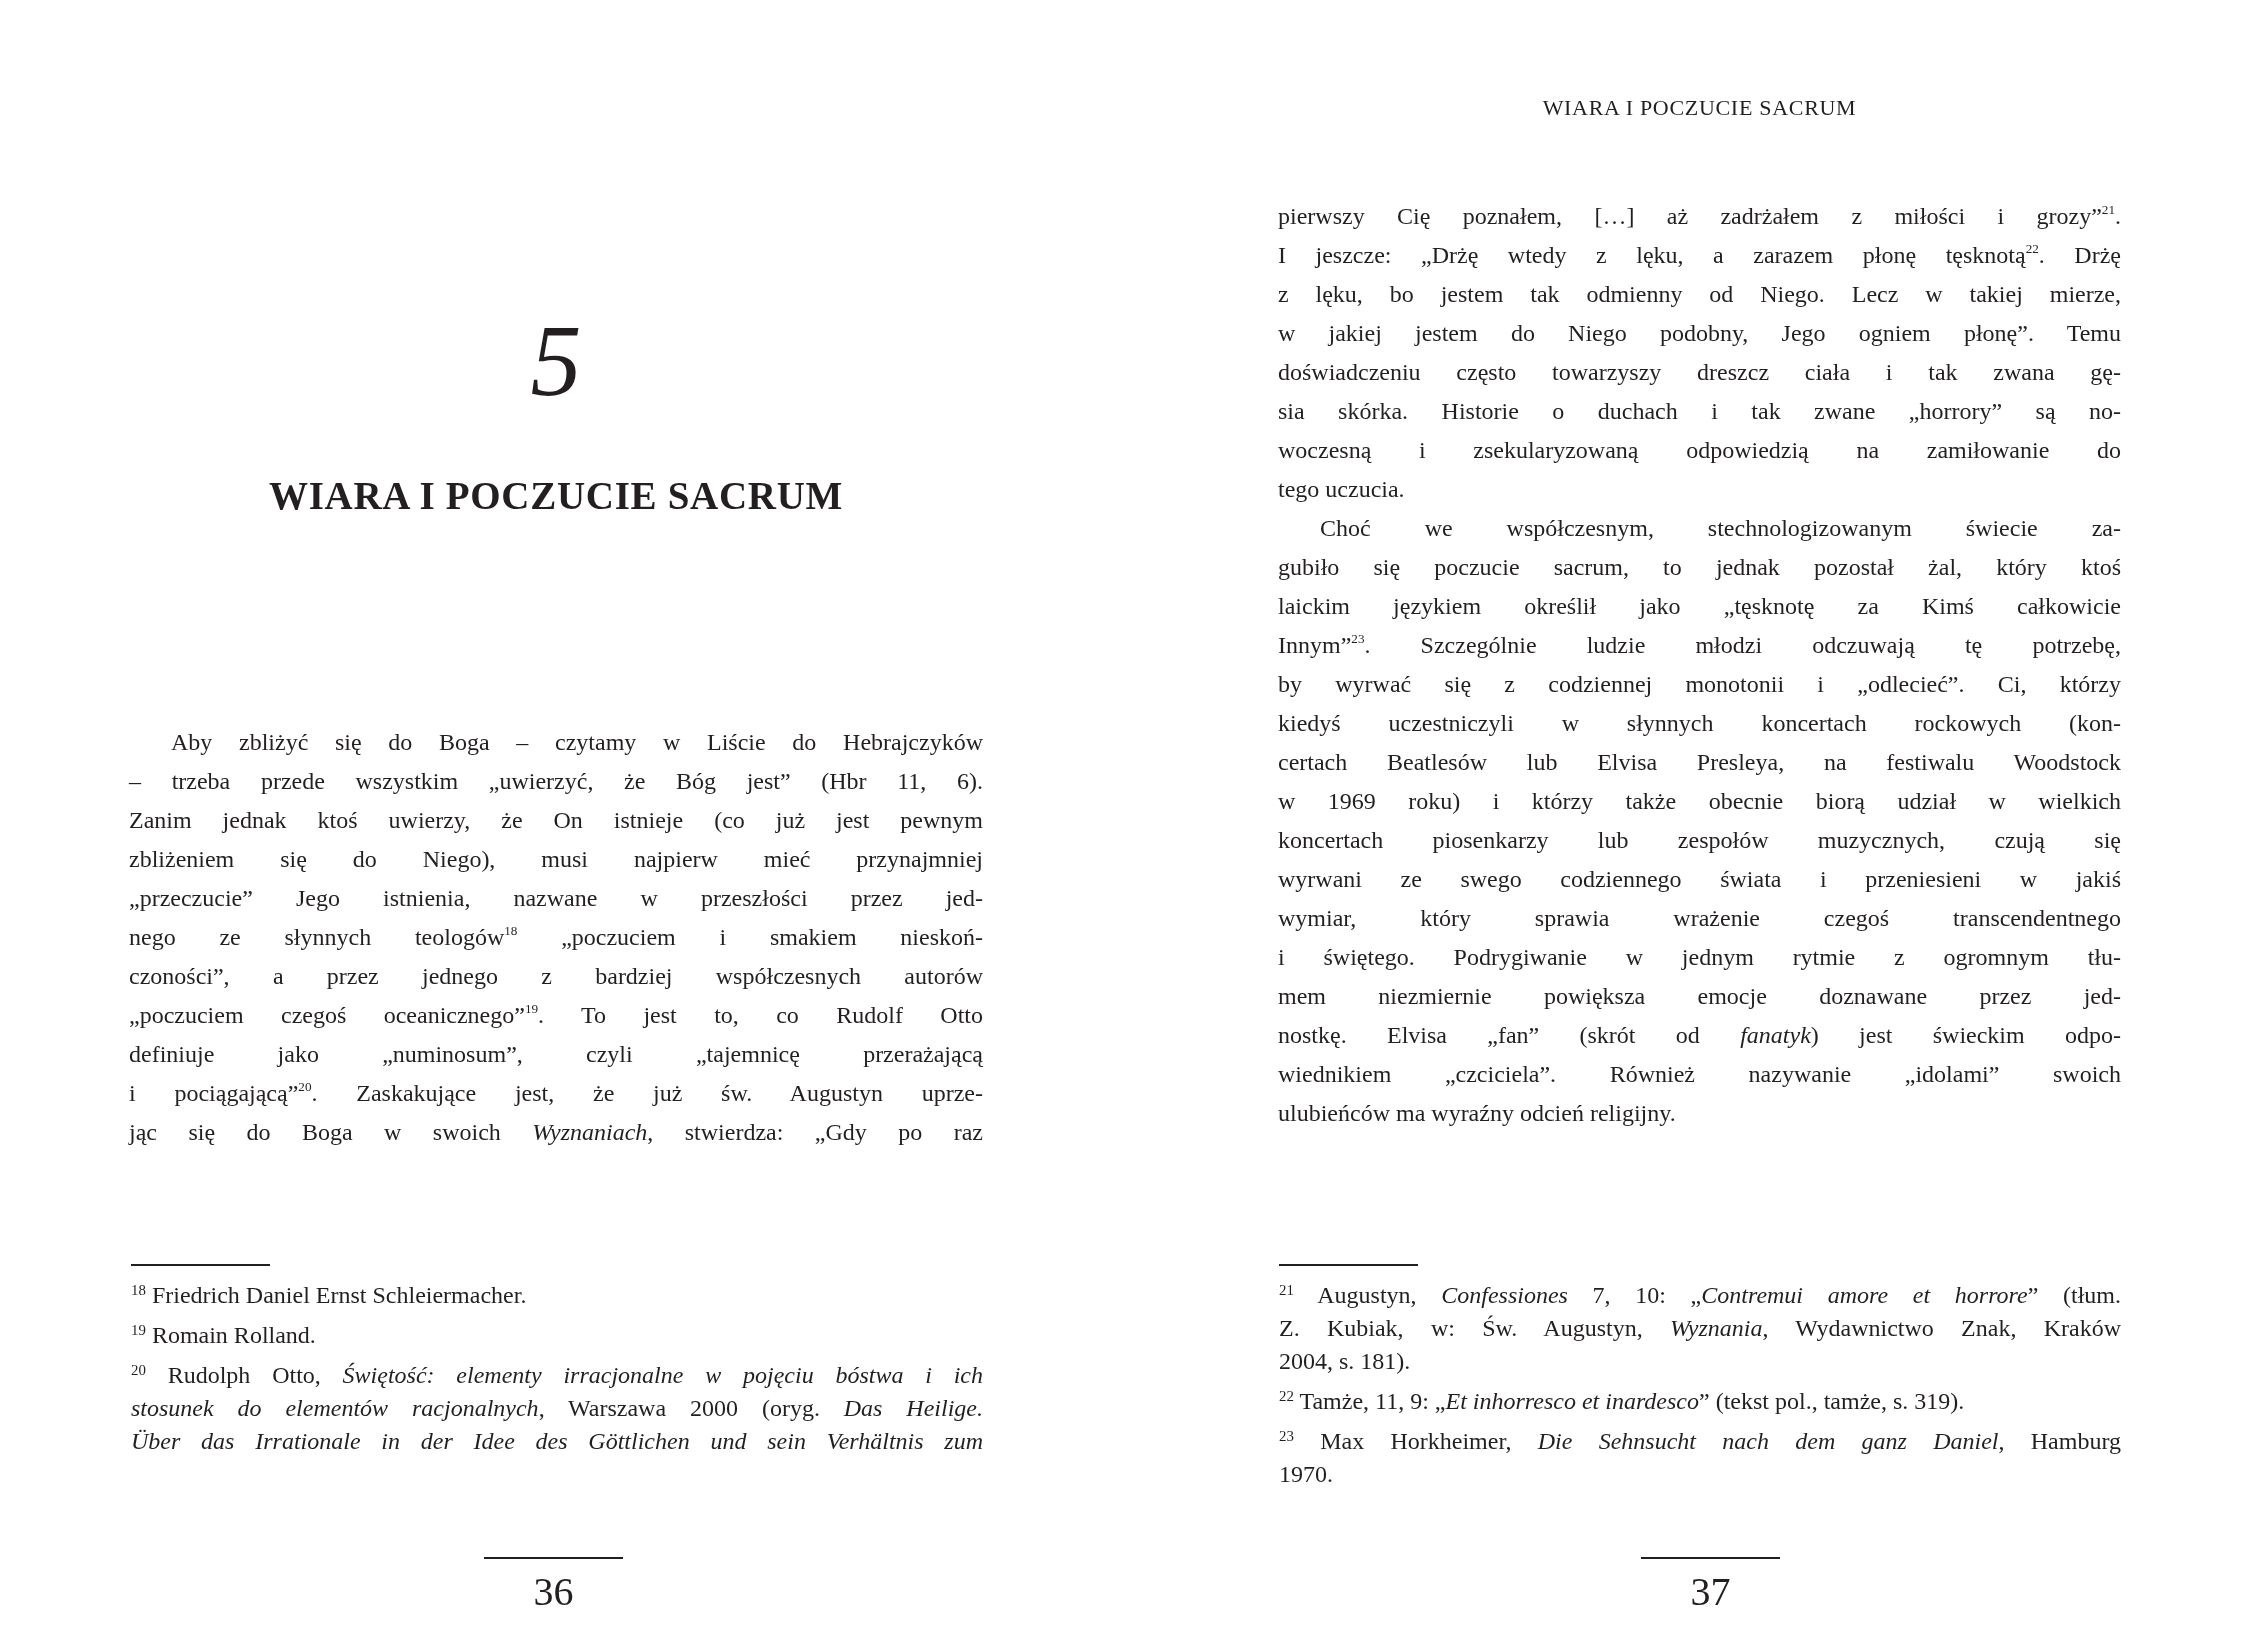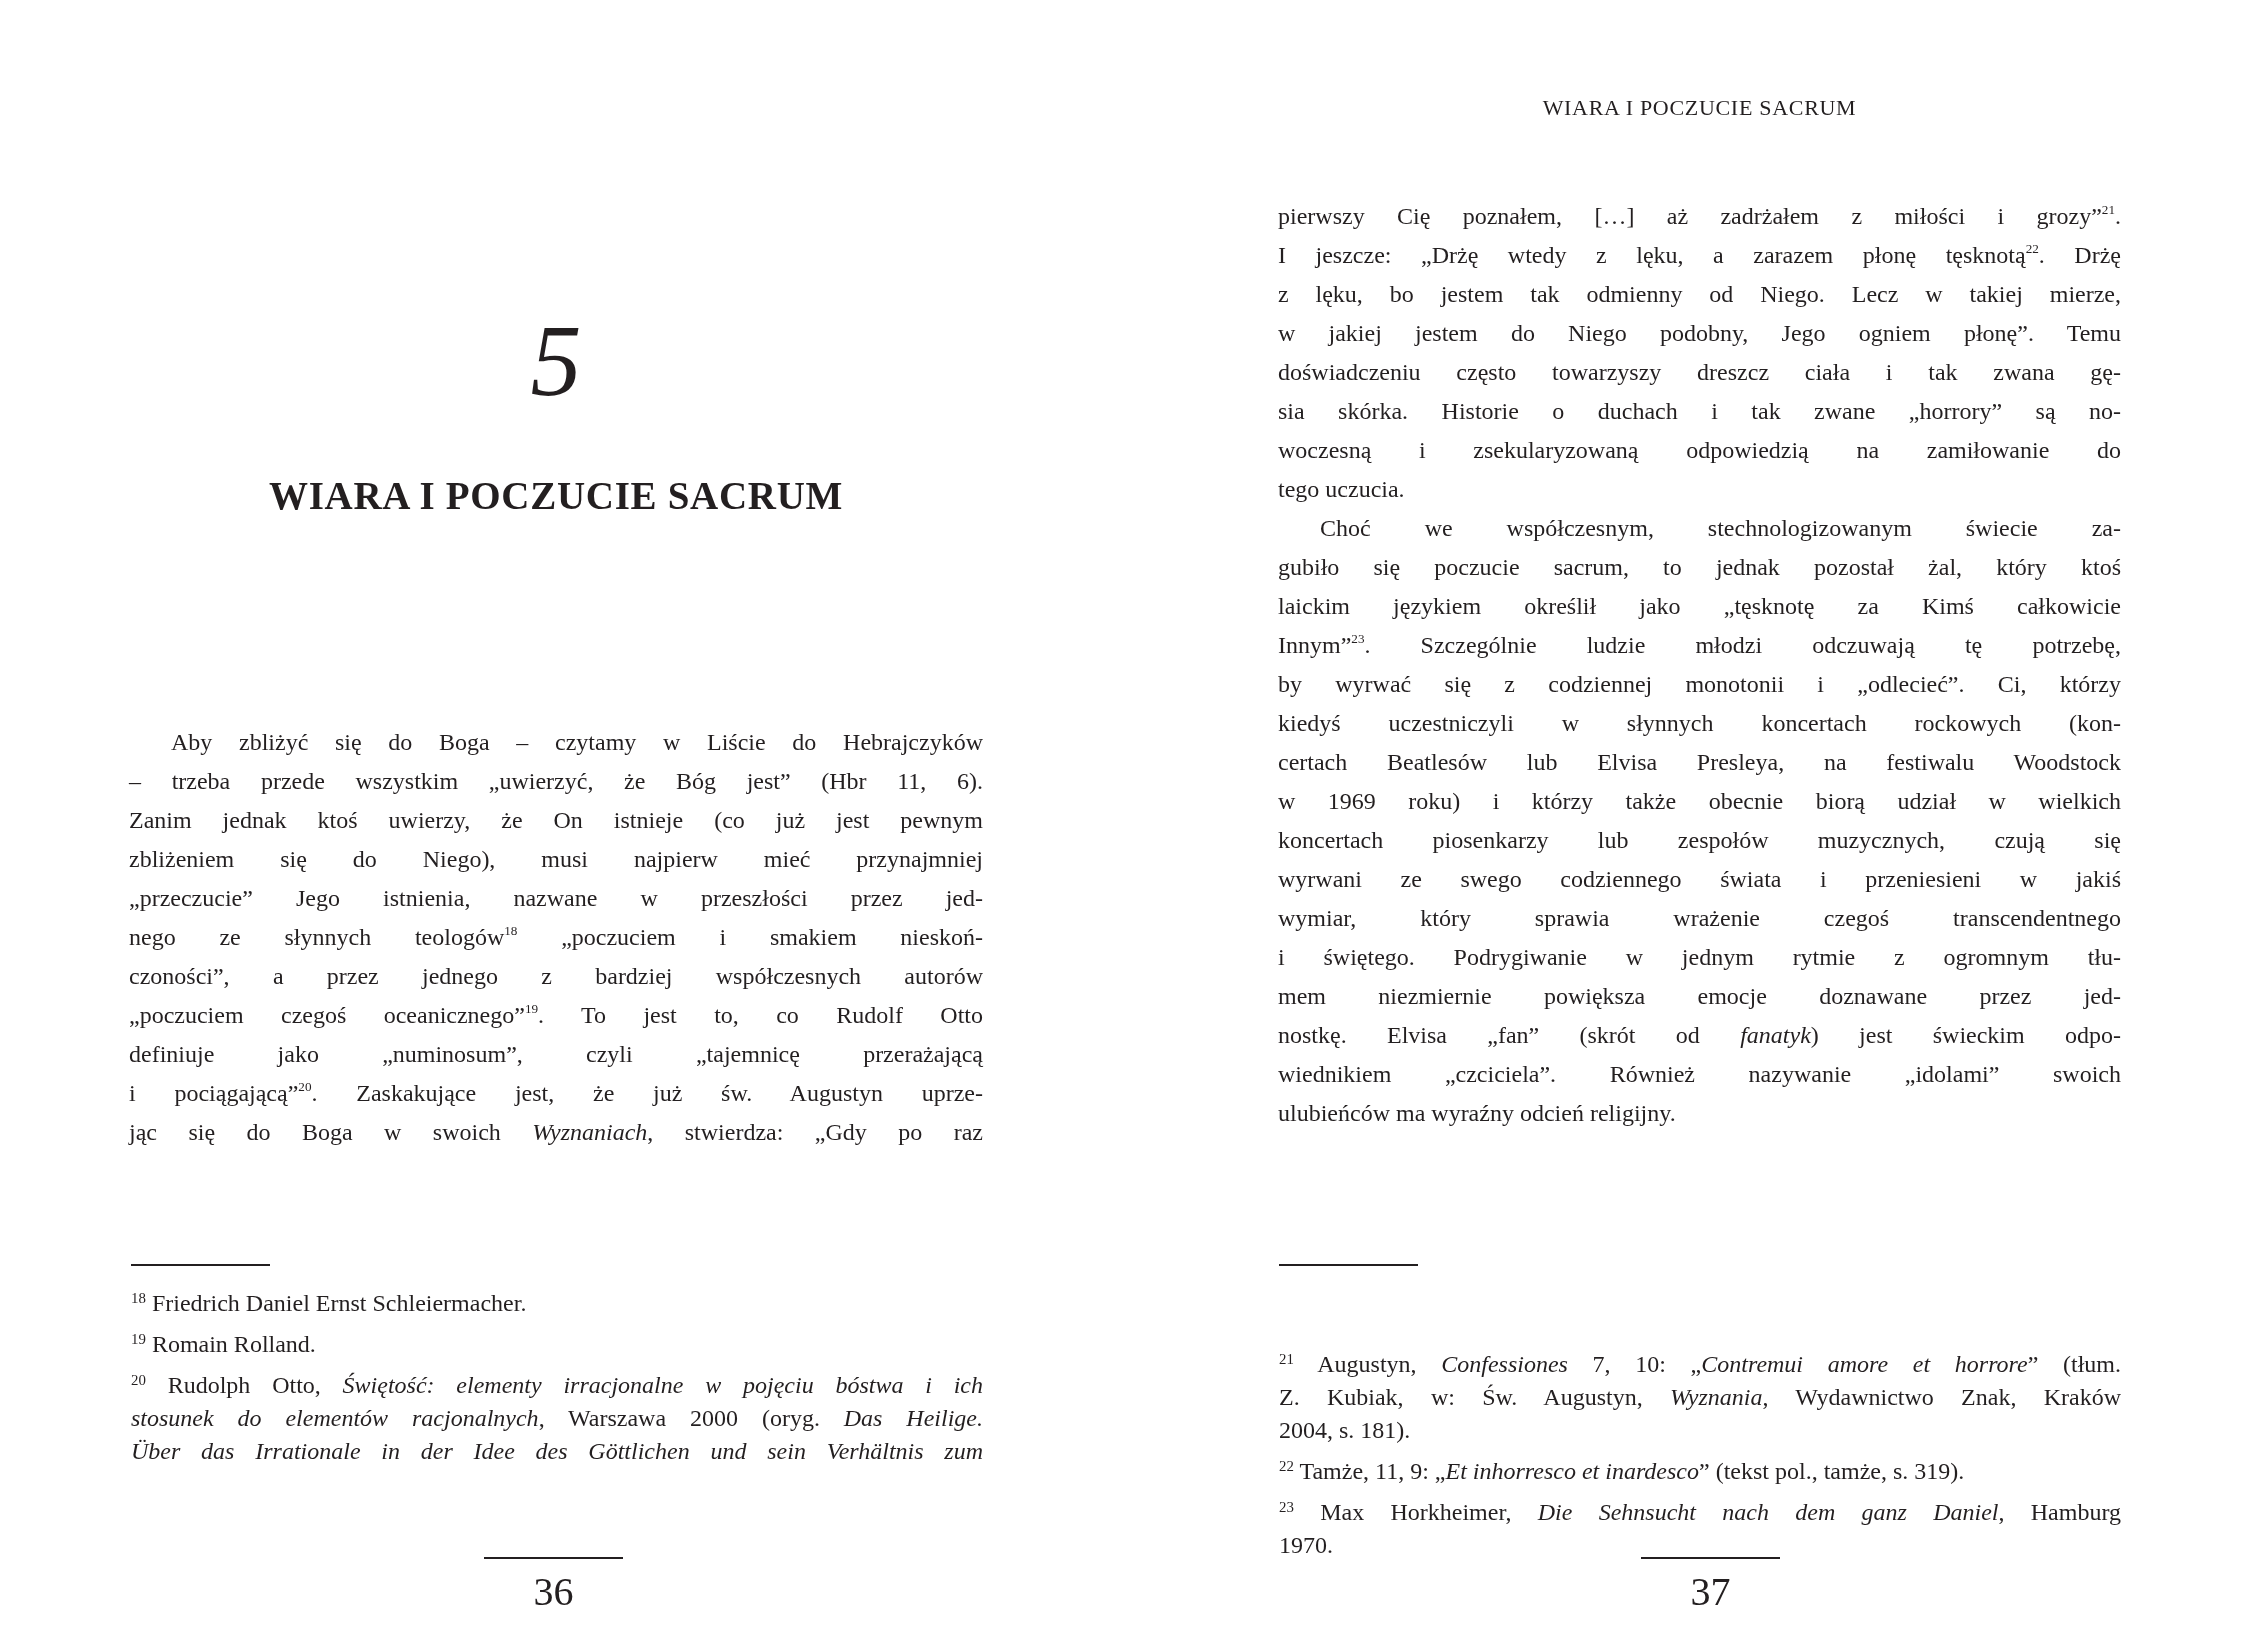--- a/index.html
+++ b/index.html
@@ -21,22 +21,22 @@
   .ln.last{text-align-last:left;}
   .ln.indent{padding-left:42px;}
   .ln span{white-space:pre;}
   sup{font-size:0.55em;line-height:0;vertical-align:0.75em;}
   i{font-style:italic;}
   .fn-rule{position:absolute;height:2px;width:139px;background:#231f20;}
   #fn-rule-left{left:131px;top:1264px;}
   #fn-rule-right{left:1279px;top:1264px;}
   .footnotes{position:absolute;font-size:24px;line-height:33px;}
   #fn-left{left:131px;width:852px;top:1279px;}
-  #fn-right{left:1279px;width:842px;top:1340px;}
-  .fn{margin-bottom:6.8px;text-align:justify;margin-top:8px;}
+  #fn-right{left:1279px;width:842px;top:1279px;}
+  .fn{margin-bottom:6.8px;text-align:justify;}
   .fn .fn-line{display:block;text-align:justify;text-align-last:justify;}
   .fn .fn-line.last{text-align-last:left;}
   .fn sup{font-size:0.62em;vertical-align:0.55em;}
   .pg-rule{position:absolute;top:1557px;width:139px;height:2px;background:#231f20;}
   #pg-rule-left{left:484px;}
   #pg-rule-right{left:1641px;}
   .pg-num{position:absolute;top:1568px;width:139px;text-align:center;font-size:40px;}
   #pg-num-left{left:484px;}
   #pg-num-right{left:1641px;}
 </style>

